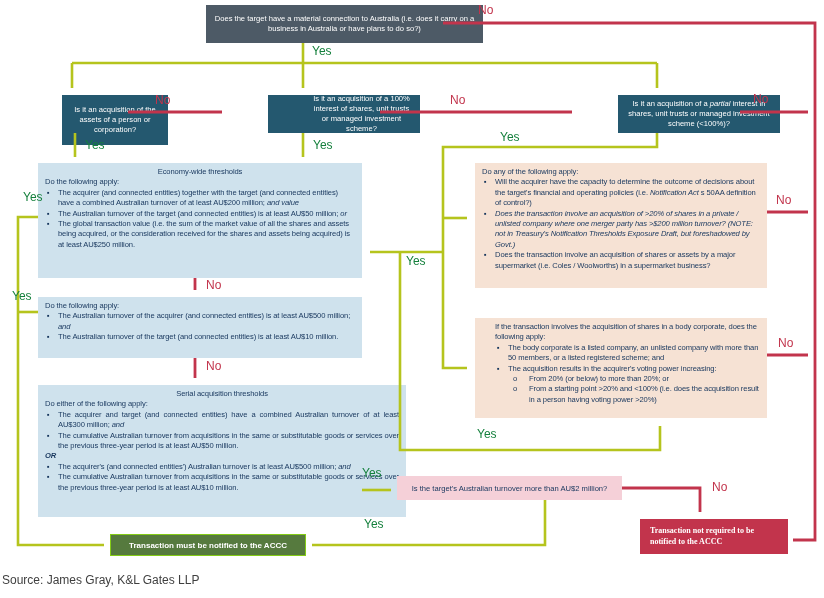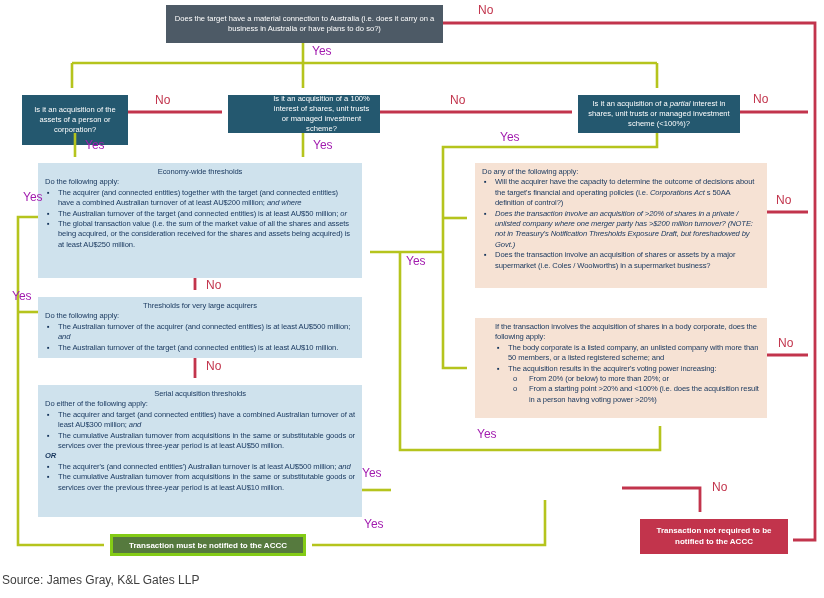--- a/index.html
+++ b/index.html
@@ -1,49 +1,49 @@
 <!DOCTYPE html>
 <html><head>
 <meta charset="utf-8">
 <style>
   html,body{margin:0;padding:0;background:#fff;}
   #stage{position:relative;width:824px;height:598px;background:#fff;
          font-family:"Liberation Sans",sans-serif;overflow:hidden;}
   .box{position:absolute;box-sizing:border-box;overflow:hidden;}
   
   .qbox{display:flex;align-items:center;justify-content:center;text-align:center;
-        color:#fff;font-size:7.6px;line-height:1.32;padding:2px 7px;}
+        color:#fff;font-size:7.6px;line-height:1.32;padding:2px 7px;margin-left:40px;}
   .qtop{background:#4D5A66;}
   .qnavy{background:#24586F;}
   
   .info{font-size:7.6px;line-height:10.4px;color:#17365D;padding:4px 7px;letter-spacing:-0.1px;}
   .blue{background:#CFE2ED;}
   .peach{background:#F6E2D4;}
   .info .title{font-weight:normal;text-align:center;}
   .bullet{display:flex;}
   .bmark{flex:none;width:11px;padding-left:2px;}
   .sub{margin-left:14px;}
   .sub .bmark{width:16px;padding-left:4px;}
   .justify .btext{text-align:justify;}
   .orline{font-weight:bold;font-style:italic;}
   
   .pink{background:#F5D0D8;display:flex;align-items:center;justify-content:center;
         text-align:center;color:#17365D;font-size:7.6px;}
-  .green{background:#567A3E;border:3px solid #84cc16;display:flex;align-items:center;
+  .green{background:#567A3E;border:1px solid #84cc16;display:flex;align-items:center;
          justify-content:center;text-align:center;color:#fff;font-weight:bold;font-size:8px;}
   .redbox{background:#C2344C;display:flex;align-items:center;justify-content:center;
-          text-align:center;color:#fff;font-weight:bold;font-size:8px;line-height:1.3;padding:2px 10px;}
+          text-align:left;color:#fff;font-weight:bold;font-size:8px;line-height:1.3;padding:2px 10px;font-family:Liberation Serif, serif;}
   
   svg.wires{position:absolute;left:0;top:0;pointer-events:none;}
   svg.wires path{fill:none;}
   .wy{stroke:#B5C41D;stroke-width:2.6px;}
   .wr{stroke:#C2344C;stroke-width:2.8px;}
   
   .lbl{position:absolute;font-weight:normal;font-size:12px;line-height:12px;}
-  .ly{color:#a21caf;}
+  .ly{color:#15803d;}
   .ln{color:#C2344C;}
   .i{font-style:italic;}
   .source{position:absolute;left:2px;top:573px;font-size:12px;color:#3f3f3f;}
 </style>
 </head>
 <body>
 
 <div id="stage">
 
   <div class="box qbox qtop" style="left:166px;top:5px;width:277px;height:38px;">
@@ -60,46 +60,45 @@
 
   <div class="box qbox qnavy" style="left:578px;top:95px;width:162px;height:38px;">
     <span><span>Is it an acquisition of a </span><span class="i">partial</span><span> interest in shares, unit trusts or managed investment scheme (&lt;100%)?</span></span>
   </div>
 
   <div class="box info blue" style="left:38px;top:163px;width:324px;height:115px;">
     <div class="title">Economy-wide thresholds</div>
     <div>Do the following apply:</div>
     <div class="bullet">
       <span class="bmark">▪</span>
-      <span class="btext"><span>The acquirer (and connected entities) together with the target (and connected entities) have a combined Australian turnover of at least AU$200 million; </span><span class="i">and where</span></span>
+      <span class="btext"><span>The acquirer (and connected entities) together with the target (and connected entities) have a combined Australian turnover of at least AU$200 million; </span><span class="i">and value</span></span>
       </div>
     <div class="bullet">
       <span class="bmark">▪</span>
       <span class="btext"><span>The Australian turnover of the target (and connected entities) is at least AU$50 million; </span><span class="i">or</span></span>
       </div>
     <div class="bullet">
       <span class="bmark">▪</span>
       <span class="btext"><span>The global transaction value (i.e. the sum of the market value of all the shares and assets being acquired, or the consideration received for the shares and assets being acquired) is at least AU$250 million.</span></span>
       </div>
   </div>
 
   <div class="box info blue" style="left:38px;top:297px;width:324px;height:61px;">
-    <div class="title">Thresholds for very large acquirers</div>
     <div>Do the following apply:</div>
     <div class="bullet">
       <span class="bmark">▪</span>
       <span class="btext"><span>The Australian turnover of the acquirer (and connected entities) is at least AU$500 million; </span><span class="i">and</span></span>
       </div>
     <div class="bullet">
       <span class="bmark">▪</span>
       <span class="btext"><span>The Australian turnover of the target (and connected entities) is at least AU$10 million.</span></span>
       </div>
   </div>
 
-  <div class="box info blue justify" style="left:38px;top:385px;width:324px;height:132px;">
+  <div class="box info blue justify" style="left:38px;top:385px;width:368px;height:132px;">
     <div class="title">Serial acquisition thresholds</div>
     <div>Do either of the following apply:</div>
     <div class="bullet">
       <span class="bmark">▪</span>
       <span class="btext"><span>The acquirer and target (and connected entities) have a combined Australian turnover of at least AU$300 million; </span><span class="i">and</span></span>
       </div>
     <div class="bullet">
       <span class="bmark">▪</span>
       <span class="btext"><span>The cumulative Australian turnover from acquisitions in the same or substitutable goods or services over the previous three-year period is at least AU$50 million.</span></span>
       </div>
@@ -111,21 +110,21 @@
     <div class="bullet">
       <span class="bmark">▪</span>
       <span class="btext"><span>The cumulative Australian turnover from acquisitions in the same or substitutable goods or services over the previous three-year period is at least AU$10 million.</span></span>
       </div>
   </div>
 
   <div class="box info peach" style="left:475px;top:163px;width:292px;height:125px;">
     <div>Do any of the following apply:</div>
     <div class="bullet">
       <span class="bmark">▪</span>
-      <span class="btext"><span>Will the acquirer have the capacity to determine the outcome of decisions about the target's financial and operating policies (i.e. </span><span class="i">Corporations Act</span><span> s 50AA definition of control?)</span></span>
+      <span class="btext"><span>Will the acquirer have the capacity to determine the outcome of decisions about the target's financial and operating policies (i.e. </span><span class="i">Notification Act</span><span> s 50AA definition of control?)</span></span>
       </div>
     <div class="bullet">
       <span class="bmark">▪</span>
       <span class="btext"><span class="i">Does the transaction involve an acquisition of &gt;20% of shares in a private / unlisted company where one merger party has &gt;$200 million turnover? (NOTE: not in Treasury's Notification Thresholds Exposure Draft, but foreshadowed by Govt.)</span></span>
       </div>
     <div class="bullet">
       <span class="bmark">▪</span>
       <span class="btext"><span>Does the transaction involve an acquisition of shares or assets by a major supermarket (i.e. Coles / Woolworths) in a supermarket business?</span></span>
       </div>
   </div>
@@ -143,20 +142,23 @@
     <div class="bullet sub">
       <span class="bmark">o</span>
       <span class="btext"><span>From 20% (or below) to more than 20%; or</span></span>
       </div>
     <div class="bullet sub">
       <span class="bmark">o</span>
       <span class="btext"><span>From a starting point &gt;20% and &lt;100% (i.e. does the acquisition result in a person having voting power &gt;20%)</span></span>
       </div>
   </div>
 
+  <div class="box pink" style="left:397px;top:476px;width:225px;height:24px;">
+    <span>Is the target's Australian turnover more than AU$2 million?</span>
+  </div>
 
   <div class="box green" style="left:110px;top:534px;width:196px;height:22px;">
     <span>Transaction must be notified to the ACCC</span>
   </div>
 
   <div class="box redbox" style="left:640px;top:519px;width:148px;height:35px;">
     <span>Transaction not required to be notified to the ACCC</span>
   </div>
 
   <svg class="wires" width="824" height="598">

